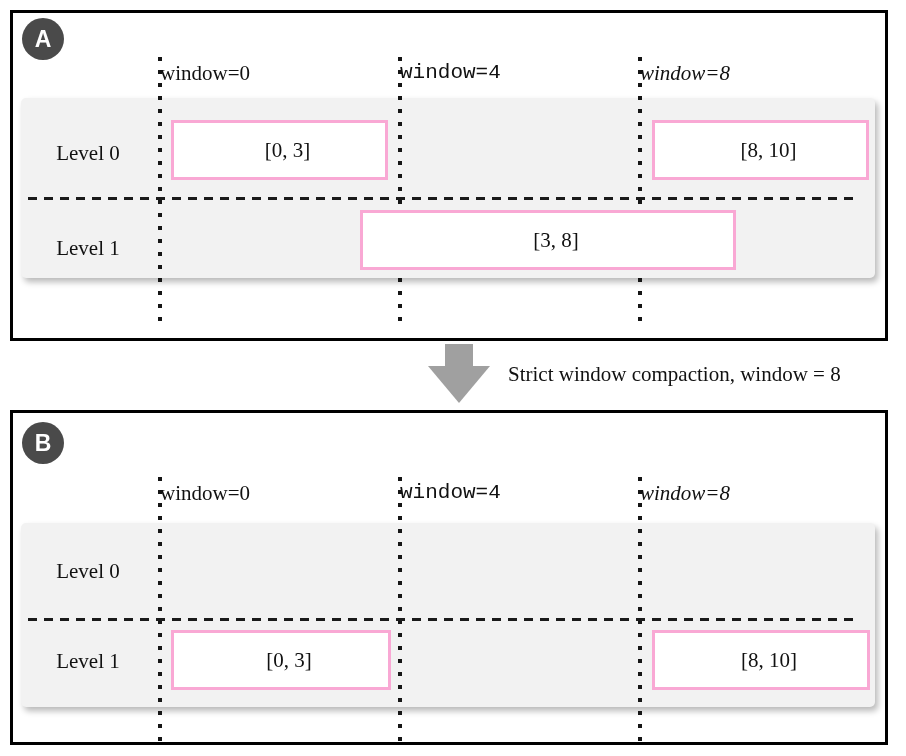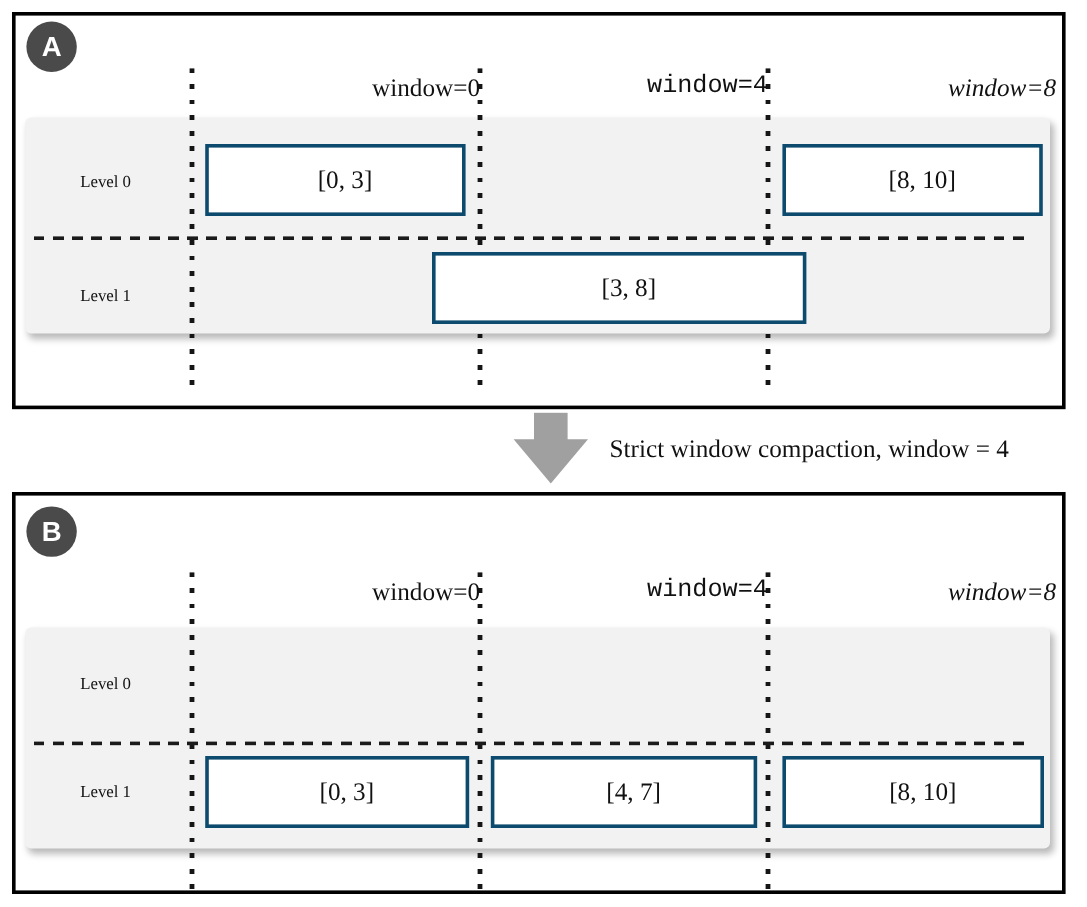--- a/index.html
+++ b/index.html
@@ -53,21 +53,21 @@
   #panel-a .vline { top: 44px; height: 273px; }
   #panel-b .vline { top: 64px; height: 264px; }
   .vline.v1 { left: 145px; }
   .vline.v2 { left: 385px; }
   .vline.v3 { left: 625px; }
 
   
   .colhead {
     position: absolute;
     width: 240px;
-    text-align: right;
+    text-align: left;
     font-size: 21px;
     line-height: 24px;
   }
   #panel-a .colhead { top: 48px; }
   #panel-b .colhead { top: 68px; }
   .colhead.c1 { left: 147px; }
   .colhead.c2 { left: 387px; font-family: Liberation Mono, monospace; }
   .colhead.c3 { left: 627px; font-style: italic; }
 
   
@@ -92,45 +92,45 @@
   }
   #panel-a .dashline { top: 184px; }
   #panel-b .dashline { top: 205px; }
 
   
   .level-label {
     position: absolute;
     left: 30px;
     width: 90px;
     text-align: center;
-    font-size: 14px;
+    font-size: 21px;
     line-height: 24px;
   }
   #panel-a .level-label.l0 { top: 128px; }
   #panel-a .level-label.l1 { top: 223px; }
   #panel-b .level-label.l0 { top: 146px; }
   #panel-b .level-label.l1 { top: 236px; }
 
   
   .sst {
     position: absolute;
     height: 60px;
     background: #ffffff;
-    border: 3px solid #0c4a6e;
+    border: 3px solid #f9a8d4;
     box-sizing: border-box;
     display: flex;
     align-items: center;
     justify-content: center;
     font-size: 21px;
     padding-left: 16px;
   }
   
   #a-l0-b0 { left: 158px; top: 107px; width: 217px; }
   #a-l0-b1 { left: 639px; top: 107px; width: 217px; }
-  #a-l1-b0 { left: 347px; top: 197px; width: 312px; }
+  #a-l1-b0 { left: 347px; top: 197px; width: 376px; }
   
   #b-l1-b0 { left: 158px; top: 217px; width: 220px; }
   #b-l1-b1 { left: 396px; top: 217px; width: 222px; }
   #b-l1-b2 { left: 639px; top: 217px; width: 218px; }
 
   
   .arrow-shaft {
     position: absolute;
     left: 445px; top: 344px;
     width: 28px; height: 23px;
@@ -175,21 +175,21 @@
     <div class="level-label l1">Level 1</div>
 
     <div class="sst" id="a-l0-b0">[0, 3]</div>
     <div class="sst" id="a-l0-b1">[8, 10]</div>
     <div class="sst" id="a-l1-b0">[3, 8]</div>
   </div>
 </div>
 
 <div class="arrow-shaft"></div>
 <div class="arrow-head"></div>
-<div class="transition-label">Strict window compaction, window = 4</div>
+<div class="transition-label">Strict window compaction, window = 8</div>
 
 <div class="panel" id="panel-b">
   <div class="panel-inner">
     <div class="badge">B</div>
 
     <div class="band"></div>
 
     <div class="vline v1"></div>
     <div class="vline v2"></div>
     <div class="vline v3"></div>
@@ -197,16 +197,15 @@
     <div class="colhead c1">window=0</div>
     <div class="colhead c2">window=4</div>
     <div class="colhead c3">window=8</div>
 
     <div class="dashline"></div>
 
     <div class="level-label l0">Level 0</div>
     <div class="level-label l1">Level 1</div>
 
     <div class="sst" id="b-l1-b0">[0, 3]</div>
-    <div class="sst" id="b-l1-b1">[4, 7]</div>
     <div class="sst" id="b-l1-b2">[8, 10]</div>
   </div>
 </div>
 
 </body></html>

